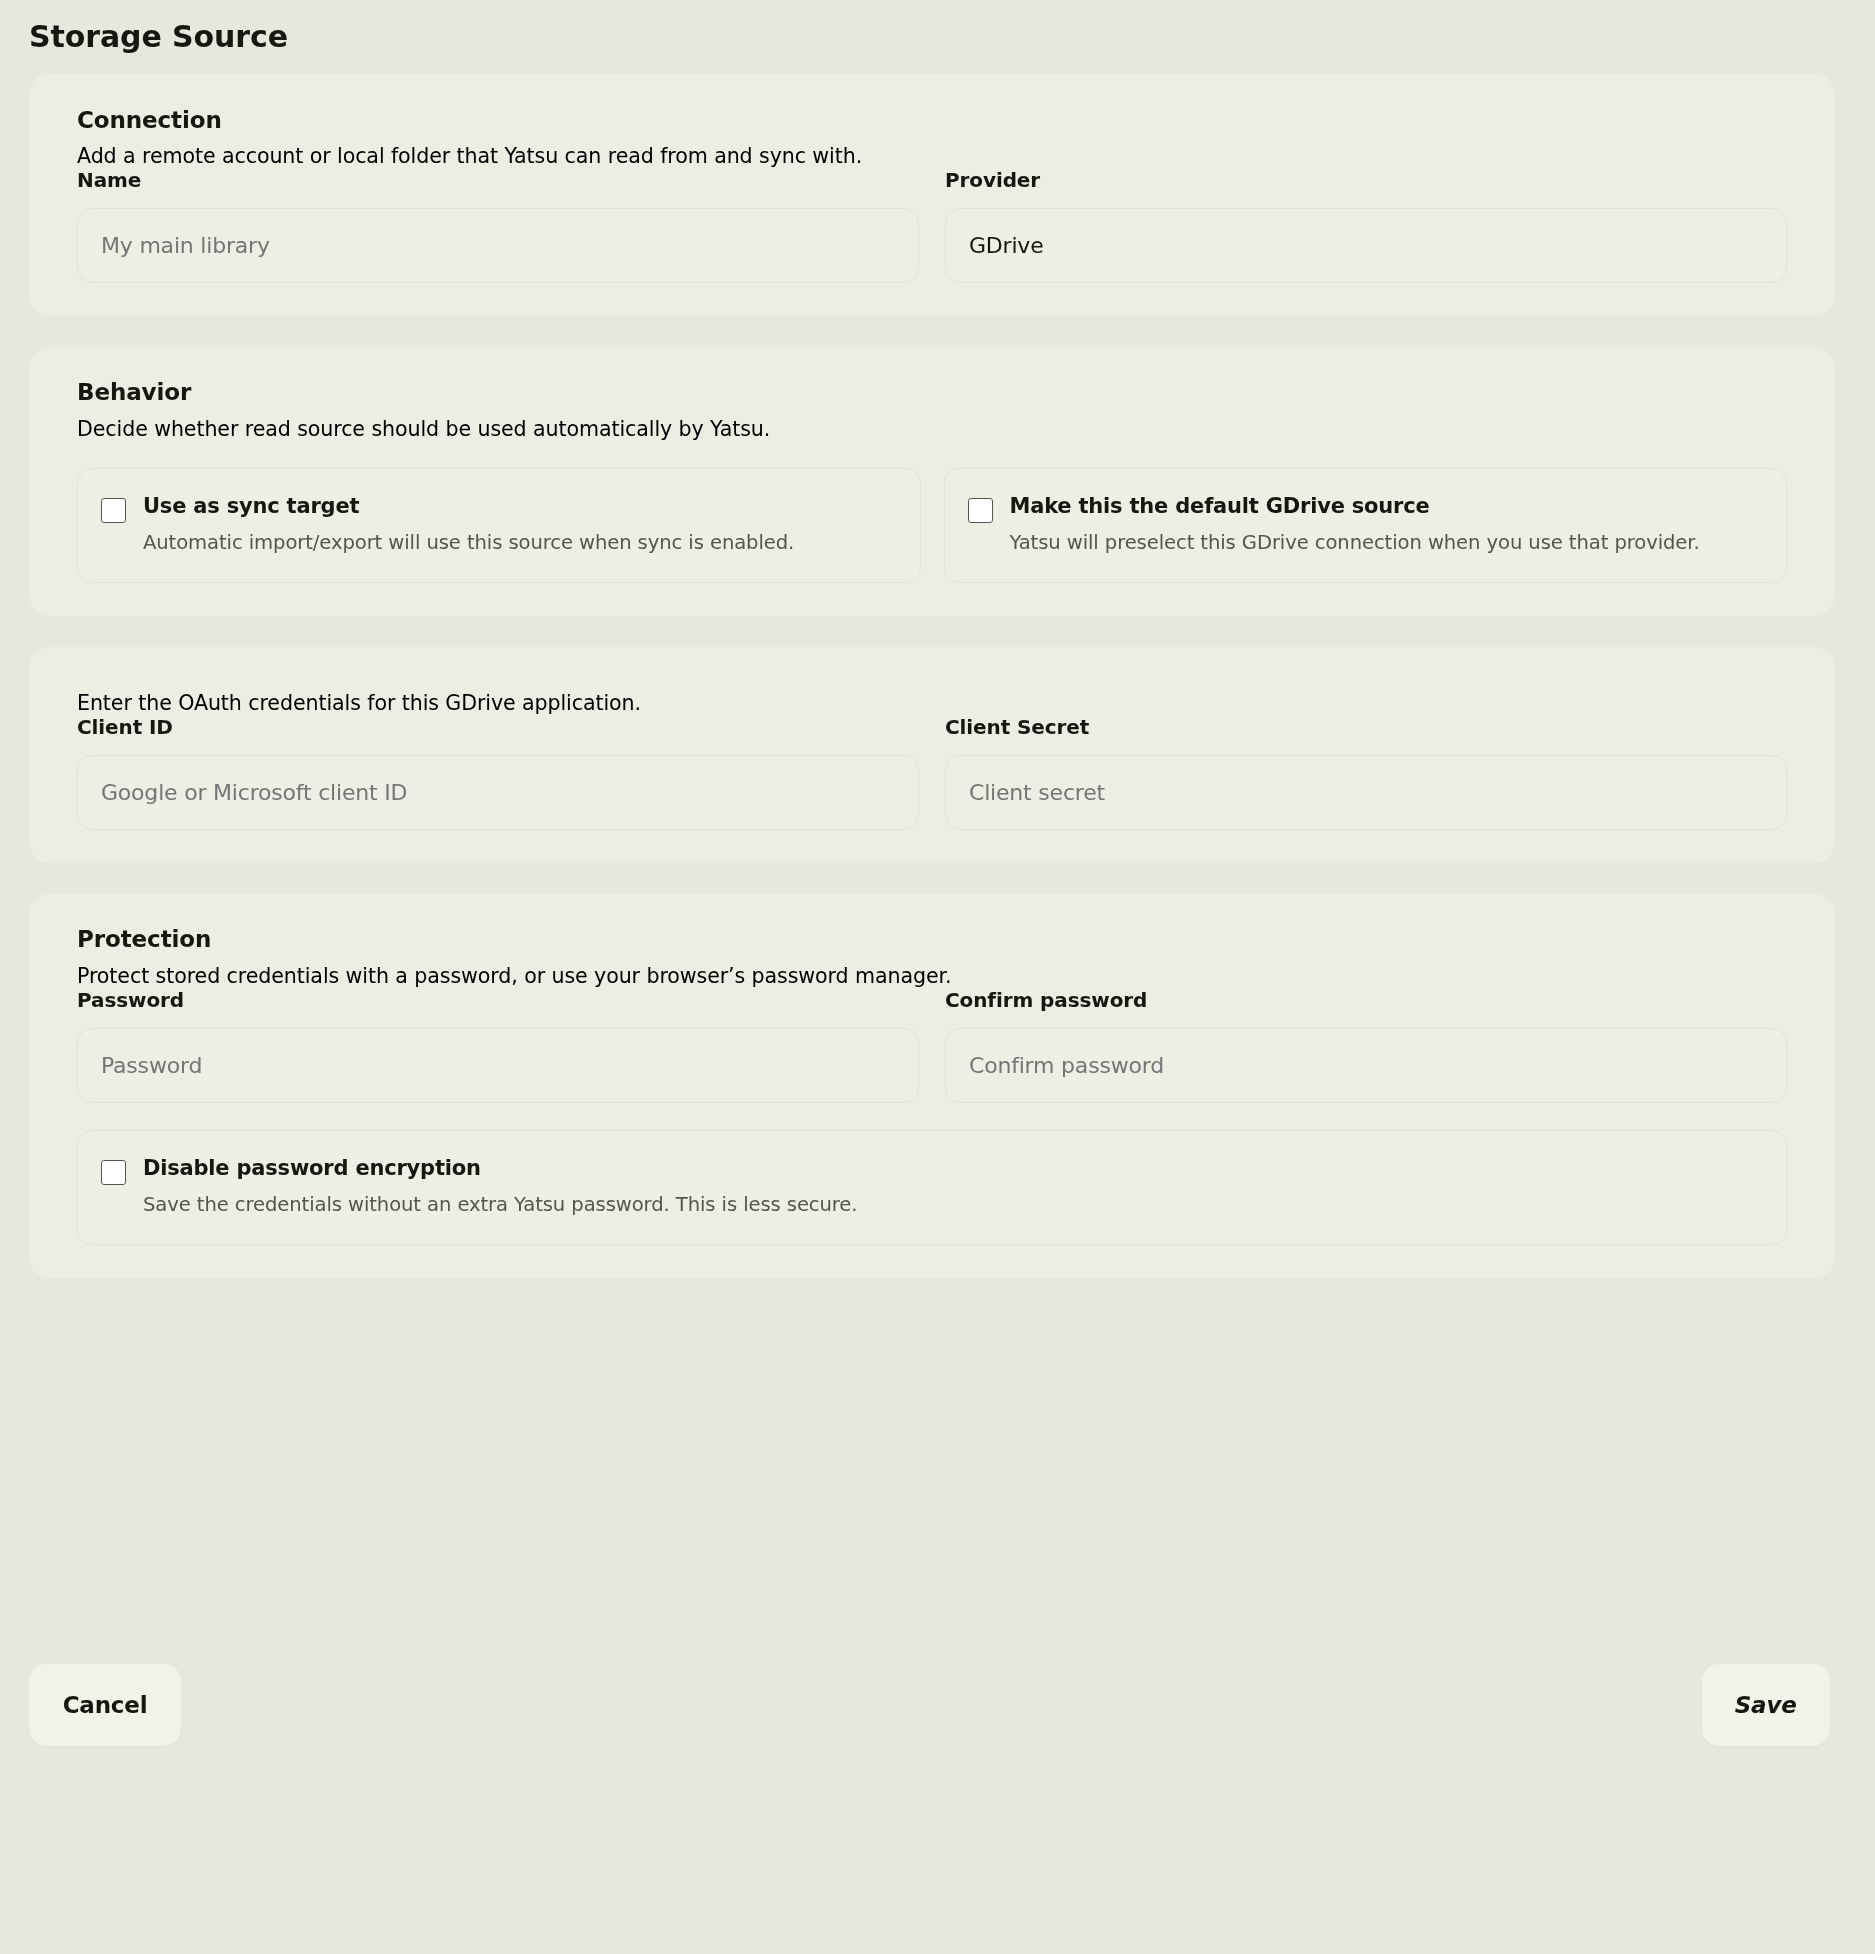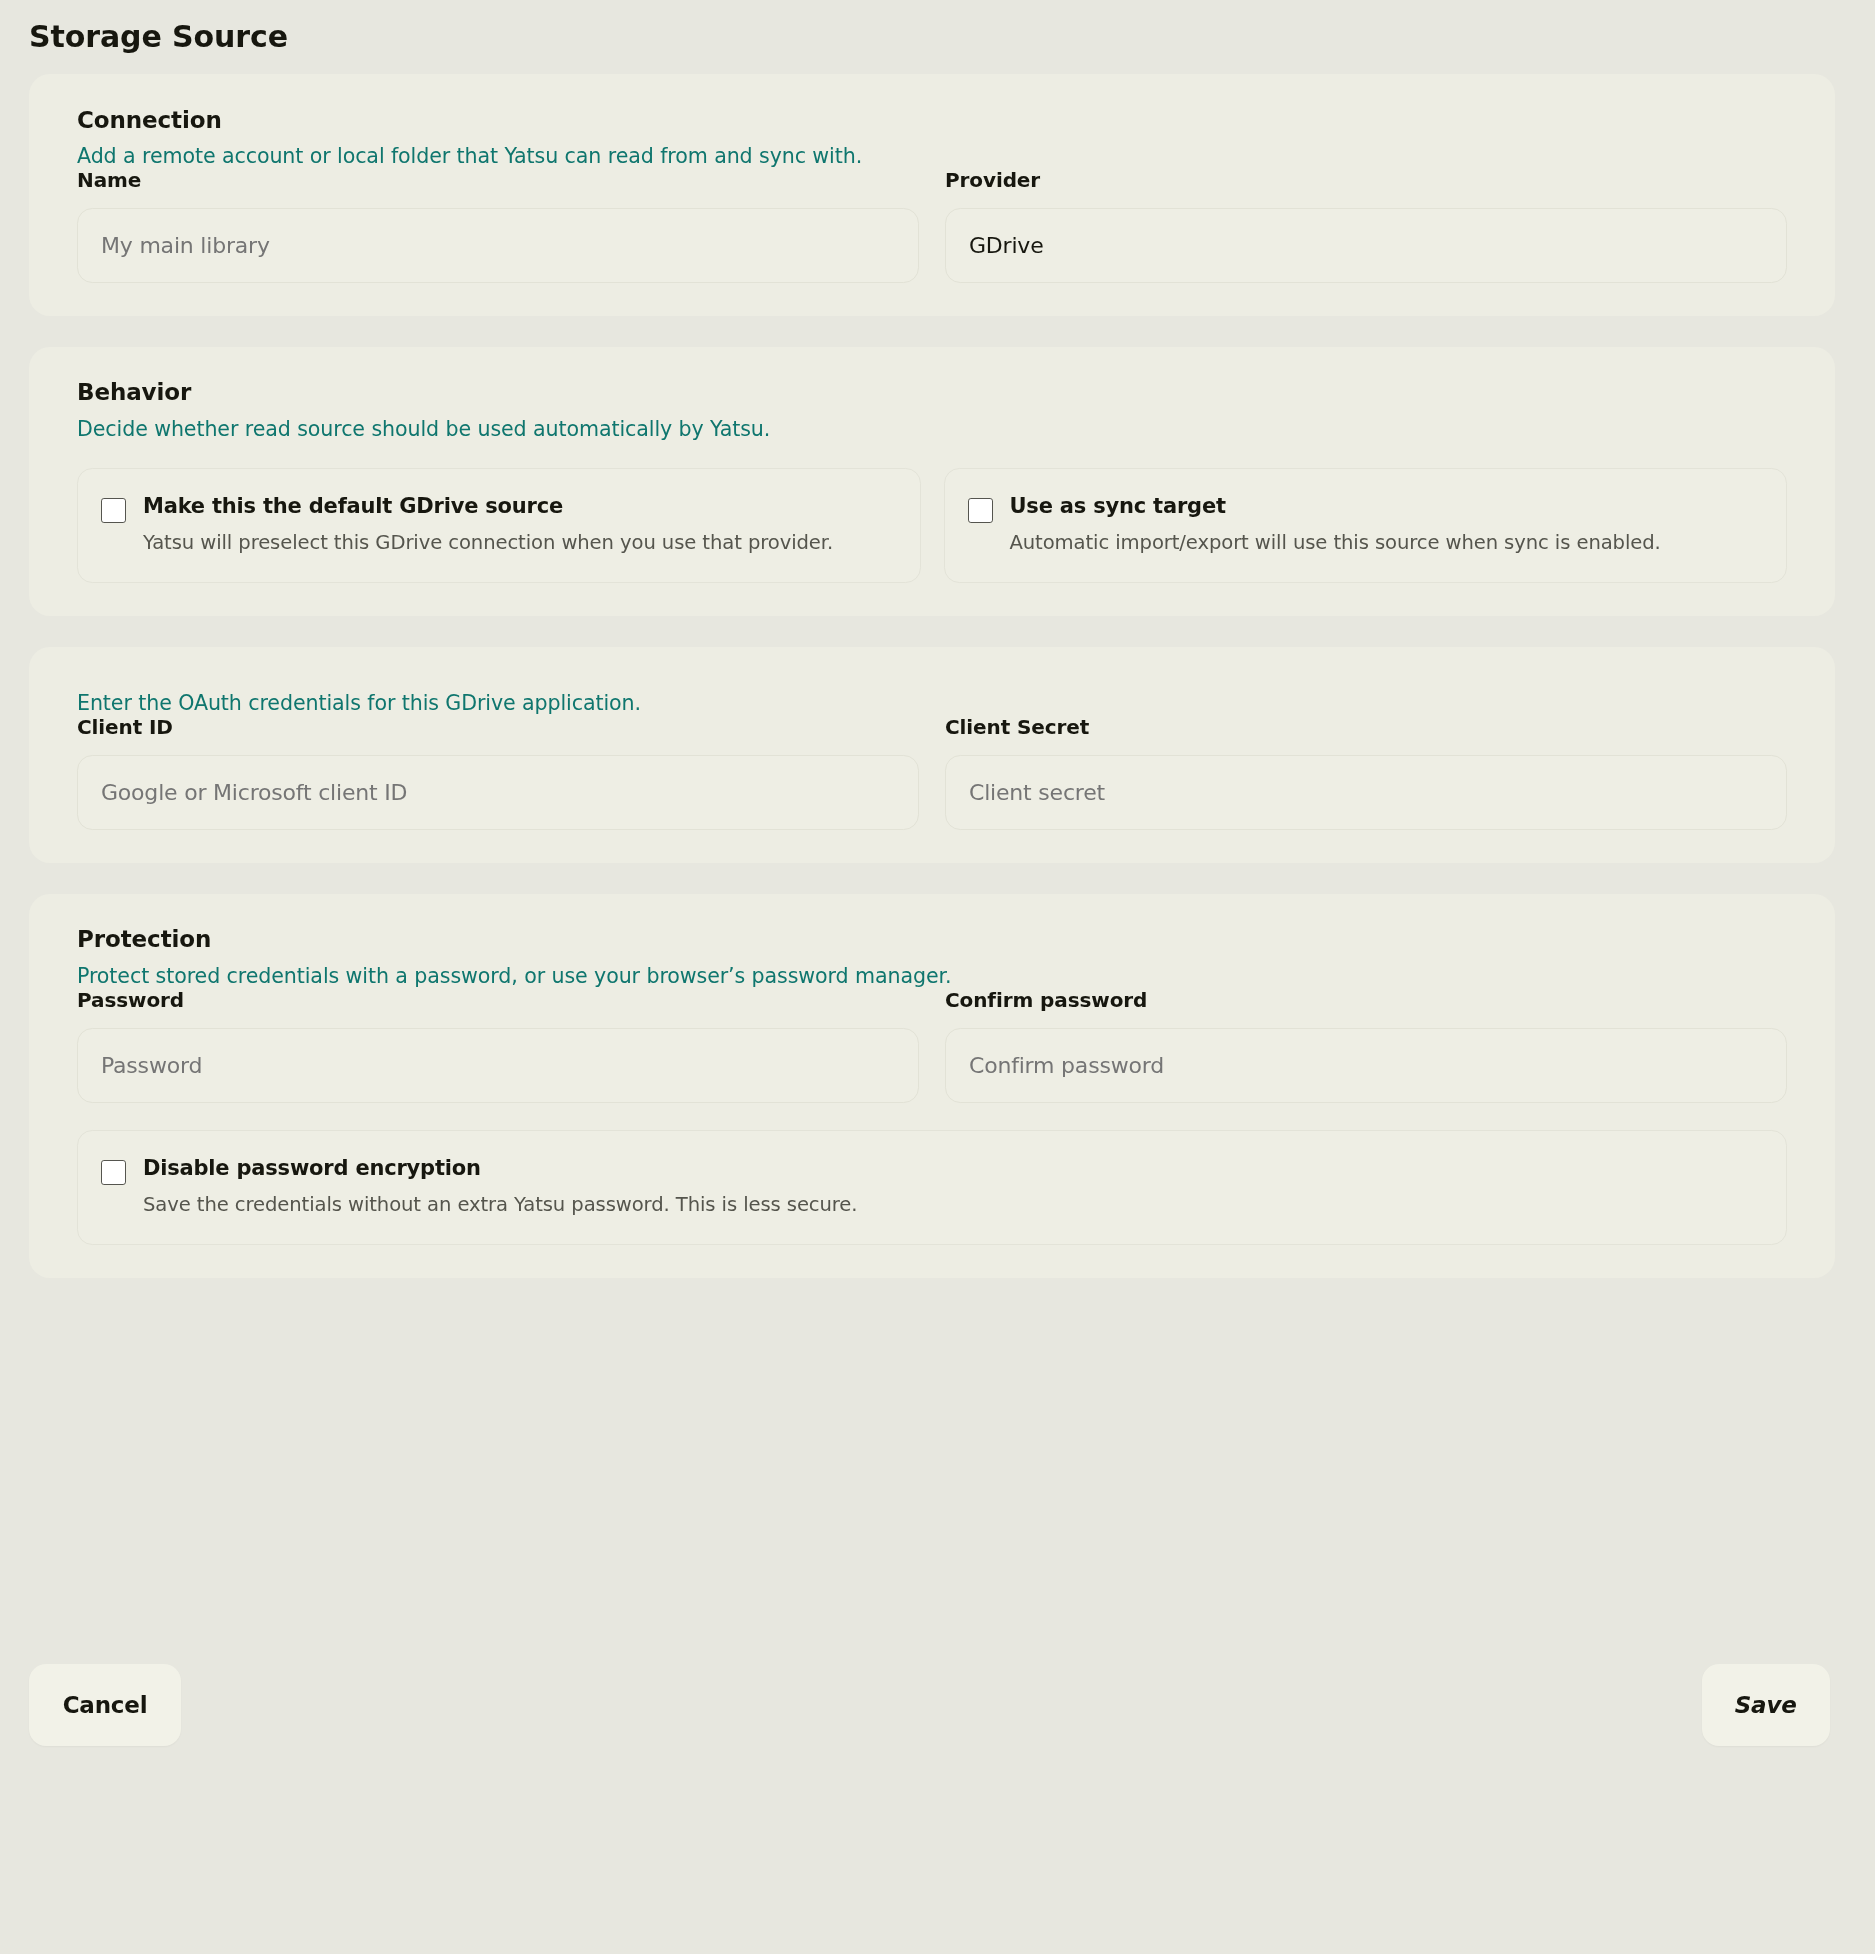--- a/index.html
+++ b/index.html
@@ -47,21 +47,21 @@
   .card-title {
     font-size: 23px;
     font-weight: 700;
     color: #17170f;
     letter-spacing: -0.1px;
     margin-left: 21px;
   }
   .card-sub {
     font-size: 20.6px;
     font-weight: 400;
-    color: #0f766e;
+    color: #000000;
     margin: 11.5px 0 0 21px;
     letter-spacing: -0.1px;
   }
 
   
   .field-grid {
     display: grid;
     grid-template-columns: 1fr 1fr;
     column-gap: 26px;
     padding: 0 21px;
@@ -190,29 +190,29 @@
   </section>
 
   <section class="card" id="card-behavior">
     <div class="card-title">Behavior</div>
     <div class="card-sub">Decide whether read source should be used automatically by Yatsu.</div>
 
     <div class="check-grid">
       <div class="check-tile">
         <span class="checkbox"></span>
         <span class="check-body">
-          <span class="check-title">Make this the default GDrive source</span>
-          <span class="check-desc">Yatsu will preselect this GDrive connection when you use that provider.</span>
+          <span class="check-title">Use as sync target</span>
+          <span class="check-desc">Automatic import/export will use this source when sync is enabled.</span>
         </span>
       </div>
       <div class="check-tile">
         <span class="checkbox"></span>
         <span class="check-body">
-          <span class="check-title">Use as sync target</span>
-          <span class="check-desc">Automatic import/export will use this source when sync is enabled.</span>
+          <span class="check-title">Make this the default GDrive source</span>
+          <span class="check-desc">Yatsu will preselect this GDrive connection when you use that provider.</span>
         </span>
       </div>
     </div>
   </section>
 
   <section class="card" id="card-credentials">
     <div class="card-sub">Enter the OAuth credentials for this GDrive application.</div>
 
     <div class="field-grid">
       <div class="field">

